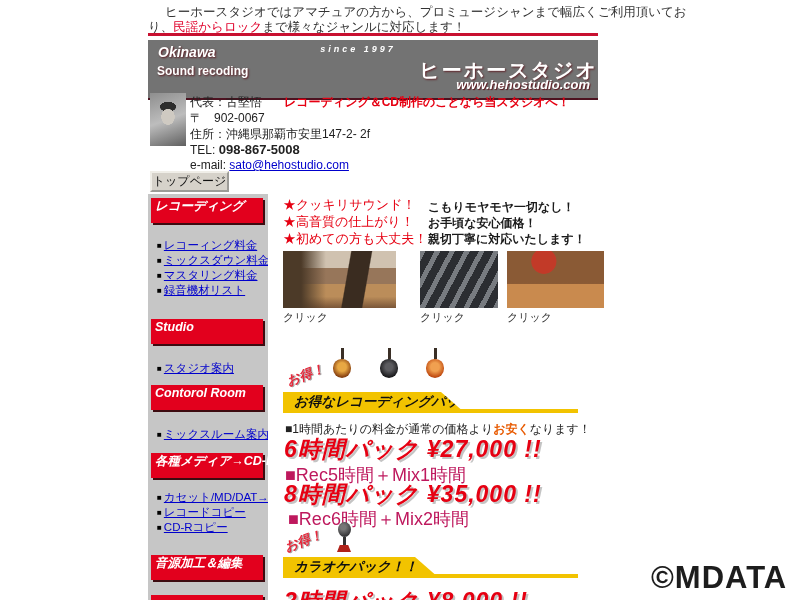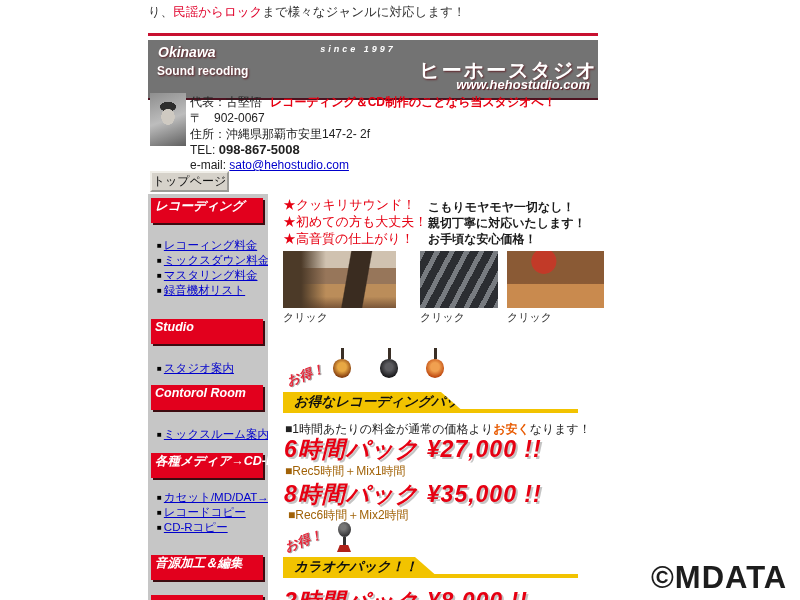--- a/index.html
+++ b/index.html
@@ -27,21 +27,21 @@
   .banner .url{position:absolute;right:8px;bottom:6px;color:#fff;font-weight:bold;font-style:italic;
               font-size:13px;text-shadow:1px 1px 1px rgba(90,0,10,.8);}
 
   
   .photo{position:absolute;left:150px;top:93px;width:36px;height:53px;
          background:
            radial-gradient(ellipse 11px 13px at 50% 45%,#cfcac2 60%,rgba(0,0,0,0) 62%),
            radial-gradient(ellipse 13px 8px at 50% 26%,#2d2d2d 60%,rgba(0,0,0,0) 63%),
            linear-gradient(160deg,#8e8e8e 0%,#bdbdbd 50%,#5f5f5f 100%);}
   .pline{position:absolute;left:190px;font-size:12px;white-space:nowrap;color:#222;}
-  .promo{color:#e60012;font-weight:bold;margin-left:8px;}
+  .promo{color:#e60012;font-weight:bold;margin-left:22px;}
   .telnum{font-weight:bold;font-size:13px;}
   a.mail{color:#0000cc;text-decoration:underline;cursor:pointer;}
 
   .top-btn{position:absolute;left:150px;top:171px;width:79px;height:21px;background:#d6d2ca;
            border:2px outset #f0eee8;font-size:12px;font-family:"Liberation Sans",sans-serif;
            color:#111;padding:0;cursor:pointer;}
 
   
   .sidebar{position:absolute;left:148px;top:194px;width:120px;height:406px;background:#c6c6c6;overflow:hidden;}
   .nav-header{margin:0 5px 12px 3px;height:25px;line-height:17px;background:#e2001d;color:#fff;
@@ -109,33 +109,34 @@
   .yb2{top:557px;}
   .yb2 .main{width:156px;clip-path:polygon(0 0,132px 0,156px 100%,0 100%);}
 
   .note{position:absolute;left:285px;top:421px;font-size:12px;color:#222;white-space:nowrap;}
   .note .red{color:#e85a00;font-weight:bold;}
   .price{position:absolute;color:#e60012;font-weight:bold;font-style:italic;font-size:23px;
          text-shadow:2px 2px 0 #c4c4c4;white-space:nowrap;letter-spacing:1px;}
   .pr1{left:284px;top:434px;}
   .pr2{left:284px;top:479px;}
   .pr3{left:284px;top:586px;}
-  .detail{position:absolute;font-size:12px;color:#a16207;white-space:nowrap;}
+  .detail{position:absolute;font-size:18px;color:#be185d;white-space:nowrap;}
   .dt1{left:285px;top:463px;}
   .dt2{left:288px;top:507px;}
 
   .watermark{position:absolute;left:651px;top:560px;font-size:31px;color:#1d1d1d;
              font-weight:600;letter-spacing:1px;}
 </style>
 </head>
 <body>
 
 <div class="page">
 
   <div class="intro">
+    <div class="l1">ヒーホースタジオではアマチュアの方から、プロミュージシャンまで幅広くご利用頂いてお</div>
     <div class="l2"><span>り、</span><span class="red">民謡からロック</span><span>まで様々なジャンルに対応します！</span></div>
   </div>
 
   <div class="intro-rule"></div>
 
   <div class="banner">
     <div class="ok">Okinawa</div>
     <div class="sr">Sound recoding</div>
     <div class="since">since 1997</div>
     <div class="ttl">ヒーホースタジオ</div>
@@ -208,27 +209,27 @@
     <div class="nav-row">
         <span class="blt">■</span>
         <a>カラオケ音源</a>
       </div>
 
     <div class="nav-header-partial"></div>
   </div>
 
   <div class="feat-red">
     <span>★クッキリサウンド！</span>
+    <span>★高音質の仕上がり！</span>
     <span>★初めての方も大丈夫！</span>
-    <span>★高音質の仕上がり！</span>
   </div>
   <div class="feat-blk">
     <span>こもりモヤモヤ一切なし！</span>
+    <span>お手頃な安心価格！</span>
     <span>親切丁寧に対応いたします！</span>
-    <span>お手頃な安心価格！</span>
   </div>
 
   <div class="photo-thumb ph1"></div>
   <div class="photo-thumb ph2"></div>
   <div class="photo-thumb ph3"></div>
   <div class="click-cap cc1">クリック</div>
   <div class="click-cap cc2">クリック</div>
   <div class="click-cap cc3">クリック</div>
 
   <div class="stamp st1">お得！</div>

